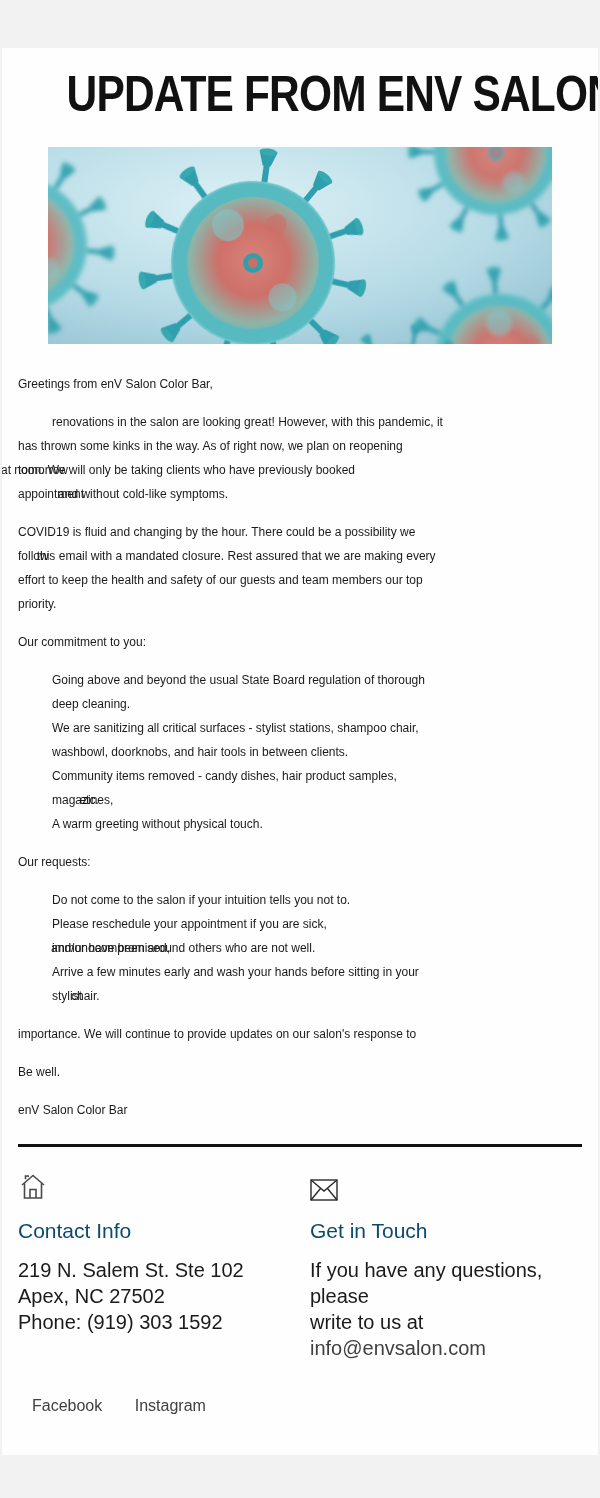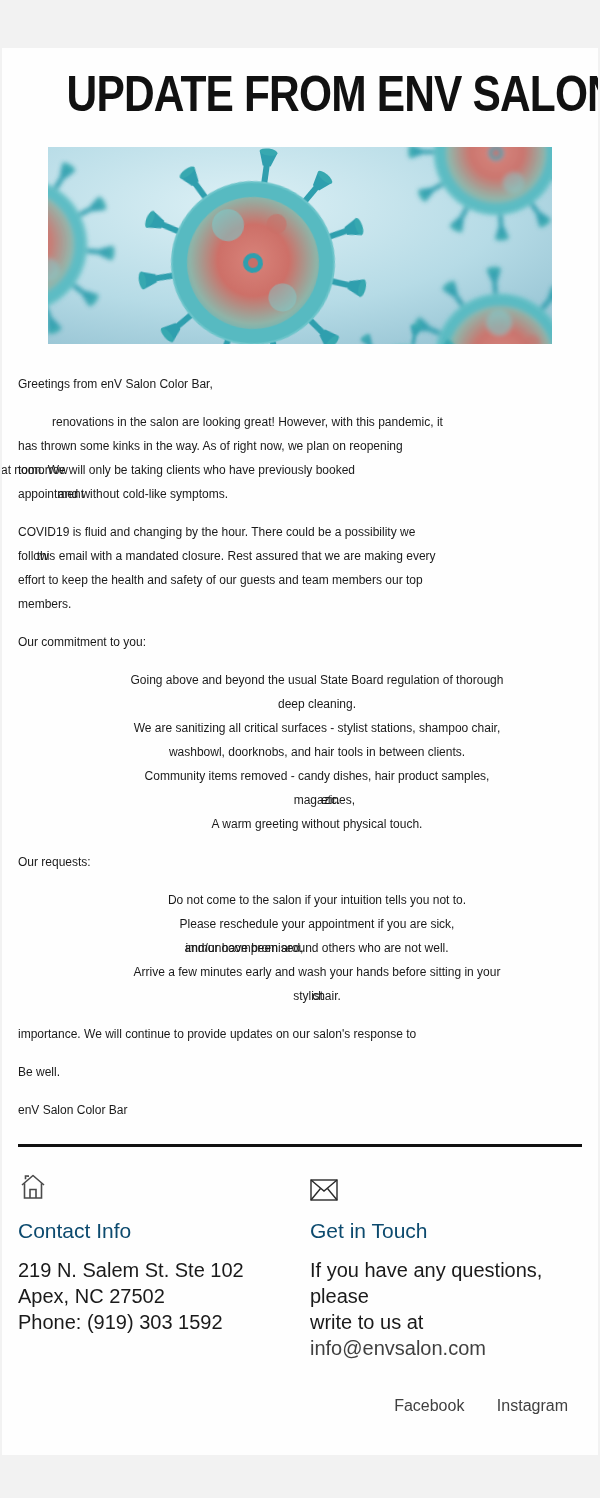--- a/index.html
+++ b/index.html
@@ -35,21 +35,21 @@
   }
   .hero{
     width:504px;
     height:197px;
     margin:0 auto;
   }
   .hero svg{display:block;}
   
   .body-text{margin-top:28px;font-size:12px;line-height:24px;}
   .para{margin:0 0 14px 0;}
-  .list{margin:0 0 14px 0;padding-left:34px;text-align:center;}
+  .list{margin:0 0 14px 0;padding-left:34px;}
   .line{white-space:nowrap;}
   .line span{display:inline;}
   
   .divider{height:3px;background:#111;margin:22px 0 0 0;}
   .footer-cols{
     display:grid;
     grid-template-columns:1fr 1fr;
     margin-top:24px;
   }
   .fcol-right{padding-left:10px;}
@@ -57,21 +57,21 @@
   .fheading{
     font-size:21px;
     font-weight:400;
     color:#0c4a6e;
     margin:18px 0 14px 0;
   }
   .ftext{font-size:20px;line-height:26px;color:#1a1a1a;}
   a.link{color:#404040;text-decoration:none;}
   .social{
     margin-top:36px;
-    text-align:right;
+    text-align:left;
     font-size:16px;
   }
   .social a.link{margin:0 14px;}
 </style>
 </head>
 <body>
 
 <div class="email-card">
 
   <h1 class="title"><span class="squeeze">UPDATE FROM ENV SALON</span></h1>
@@ -136,21 +136,21 @@
       <div class="para">
         <div class="line" style="padding-left: 34px;"><span>renovations in the salon are looking great! However, with this pandemic, it</span></div>
         <div class="line"><span>has thrown some kinks in the way. As of right now, we plan on reopening</span></div>
         <div class="line"><span>tomorrow</span><span style="margin-left: -67px;">at no</span><span>on. We will only be taking clients who have previously booked</span></div>
         <div class="line"><span>appointment</span><span style="margin-left: -26px;">and</span><span> without cold-like symptoms.</span></div>
       </div>
       <div class="para">
         <div class="line"><span>COVID19 is fluid and changing by the hour. There could be a possibility we</span></div>
         <div class="line"><span>follow</span><span style="margin-left: -12px;">this</span><span> email with a mandated closure. Rest assured that we are making every</span></div>
         <div class="line"><span>effort to keep the health and safety of our guests and team members our top</span></div>
-        <div class="line"><span>members.</span></div>
+        <div class="line"><span>priority.</span></div>
       </div>
       <div class="para">
         <div class="line"><span>Our commitment to you:</span></div>
       </div>
       <div class="list">
         <div class="list-item">
           <div class="line"><span>Going above and beyond the usual State Board regulation of thorough</span></div>
           <div class="line"><span>deep cleaning.</span></div>
         </div>
         <div class="list-item">

